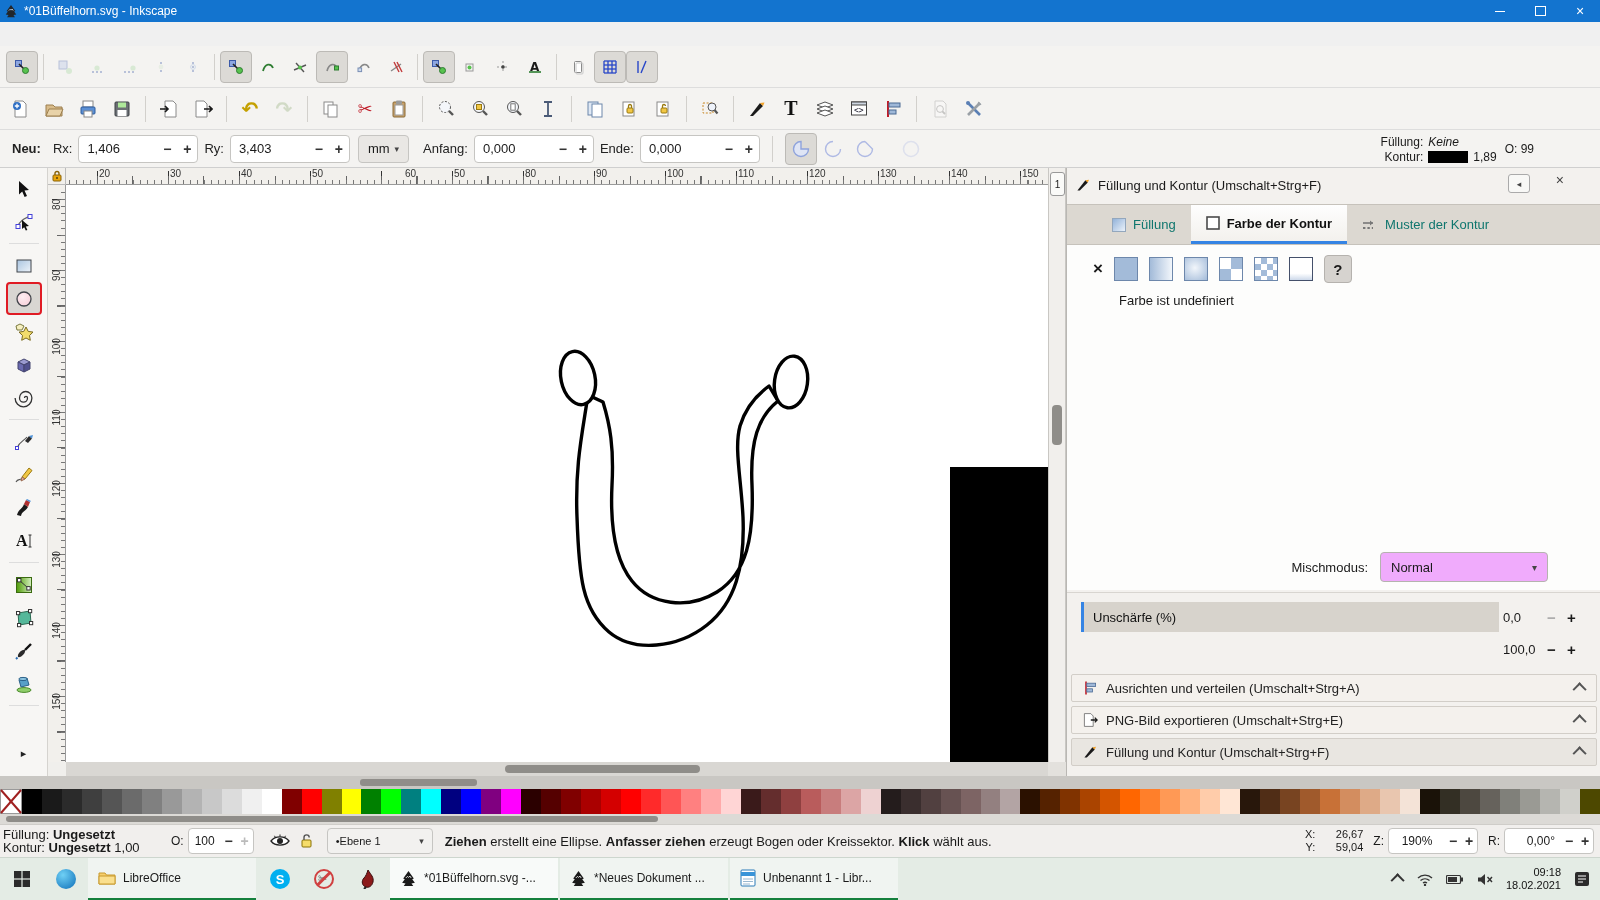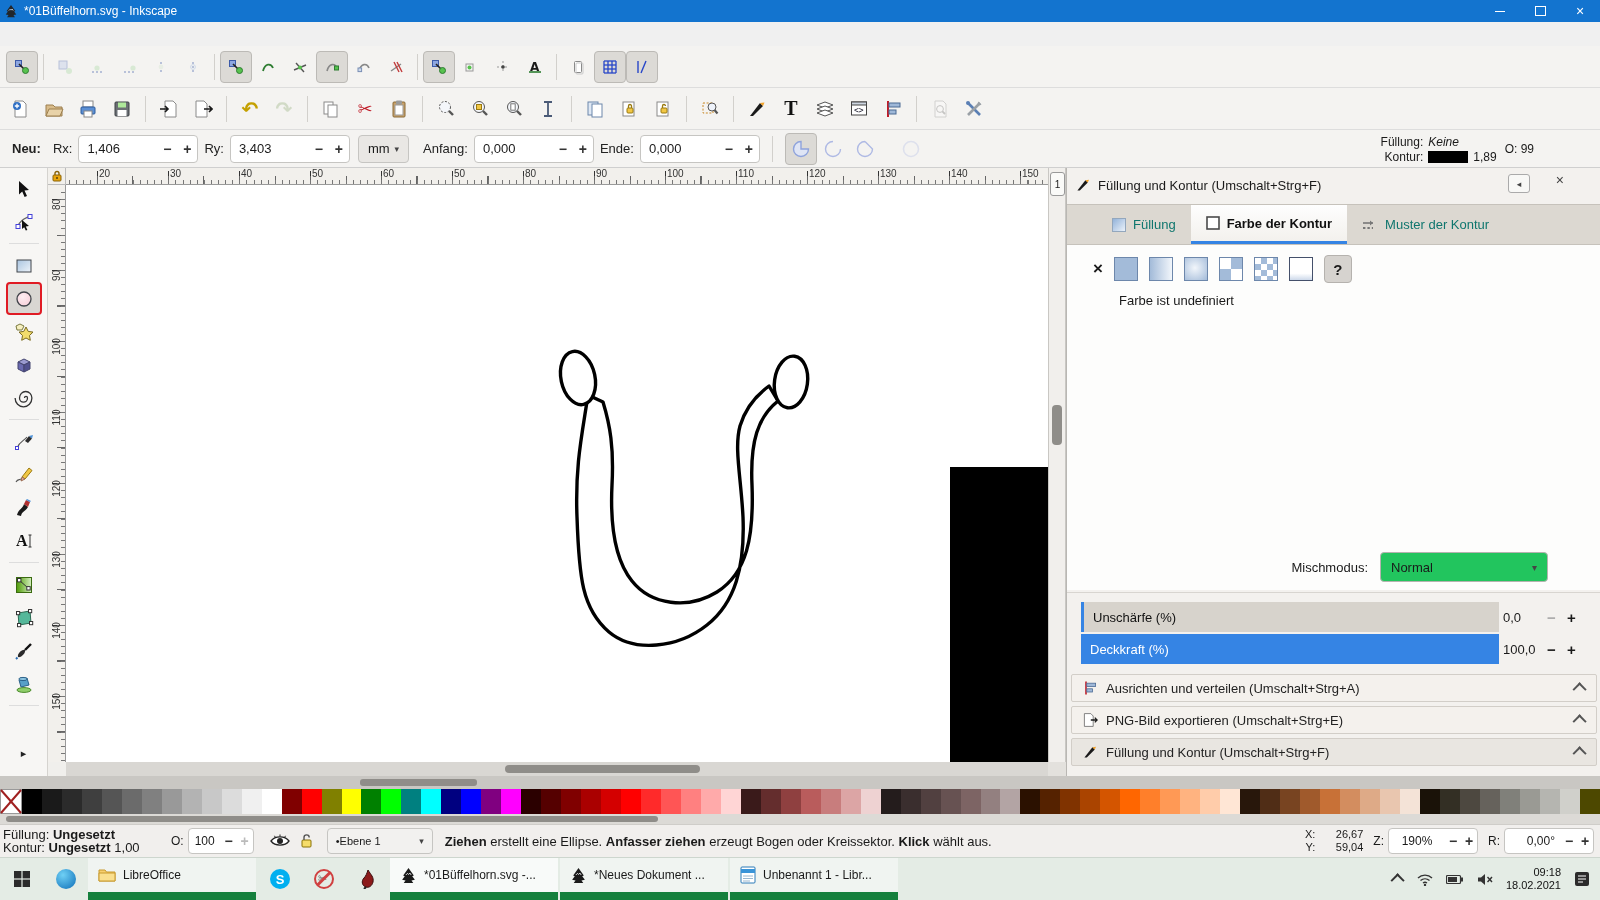--- a/index.html
+++ b/index.html
@@ -95,21 +95,21 @@
   .dtab{display:flex;align-items:center;gap:7px;padding:0 15px;color:#0f766e;font-size:13px;}
   .dtab.first{margin-left:30px;}
   .dtab.active{background:linear-gradient(#fefefe,#f3f1ed);border-bottom:3px solid #3584e4;color:#111;font-weight:700;box-sizing:border-box;}
   #dock-content{position:absolute;left:0;top:77px;width:100%;height:345px;background:#fdfdfc;}
   #fillrow{position:absolute;left:26px;top:10px;display:flex;align-items:center;gap:11px;}
   .paintbtn{width:24px;height:24px;box-sizing:border-box;}
   #qbtn{width:28px;height:28px;border-radius:4px;background:#d6d3cf;border:1px solid #b5b2ae;
         display:flex;align-items:center;justify-content:center;font-weight:700;font-size:15px;box-sizing:border-box;}
   #paint-status{position:absolute;left:14px;top:48px;font-weight:400;font-size:13px;padding-left:38px;}
   #blendrow{position:absolute;left:0;top:307px;width:100%;display:flex;align-items:center;justify-content:flex-end;}
-  #blend-dd{width:168px;height:30px;background:#22c55e;border:1px solid #b5b3af;border-radius:4px;margin:0 52px 0 12px;
+  #blend-dd{width:168px;height:30px;background:#f0abfc;border:1px solid #b5b3af;border-radius:4px;margin:0 52px 0 12px;
             display:flex;align-items:center;justify-content:space-between;padding:0 10px;box-sizing:border-box;}
   #dock-divider{position:absolute;left:0;top:424px;width:100%;border-top:1px solid #d8d5d0;}
   .sliderrow{position:absolute;left:8px;width:100%;height:30px;}
   .sliderbar{position:absolute;left:6px;top:0;width:418px;height:30px;display:flex;align-items:center;padding-left:9px;box-sizing:border-box;font-size:13px;}
   .sliderbar.blur{background:#d7d3cc;border-left:3px solid #3584e4;color:#111;}
   .sliderbar.opa{background:#3584e4;color:#fff;}
   .sliderval{position:absolute;left:428px;top:0;height:30px;display:flex;align-items:center;font-size:13px;}
   .srow-sg{position:absolute;top:0;height:30px;display:flex;align-items:center;font-weight:700;font-size:15px;}
   .panelbar{position:absolute;left:4px;width:526px;height:28px;background:#f4f1ed;border:1px solid #d2cec8;border-radius:2px;
             display:flex;align-items:center;gap:8px;padding:0 10px;box-sizing:border-box;font-size:13px;color:#222;}
@@ -134,21 +134,21 @@
   .minispin .val{padding:0 6px;}
   .msg{font-size:13px;white-space:pre;overflow:hidden;}
   #coords{font-size:11px;line-height:13px;text-align:right;margin-left:auto;display:grid;grid-template-columns:auto 44px;column-gap:4px;}
   .dim-label{font-size:12px;margin:0 4px 0 10px;}
 
   
   #taskbar{position:absolute;left:0;top:857px;width:1600px;height:43px;background:#e4ece5;border-top:1px solid #cdd6ce;
            display:flex;align-items:stretch;box-sizing:border-box;}
   .tb-icon{width:44px;display:flex;align-items:center;justify-content:center;flex:none;}
   .tb-win{display:flex;align-items:center;gap:7px;padding:0 10px;width:168px;box-sizing:border-box;flex:none;
-          background:rgba(255,255,255,.45);border-bottom:8px solid #15803d;margin-right:2px;font-size:12px;}
+          background:rgba(255,255,255,.45);border-bottom:2px solid #15803d;margin-right:2px;font-size:12px;}
   .tb-win.active{background:rgba(255,255,255,.75);}
   .tb-win span{white-space:nowrap;overflow:hidden;}
   #tray{margin-left:auto;display:flex;align-items:center;gap:13px;padding-right:10px;}
   #tray .chev{width:8px;height:8px;border-left:2px solid #333;border-top:2px solid #333;transform:rotate(45deg) translateY(2px);}
   #clock{font-size:11px;line-height:13px;text-align:right;color:#111;}
 
   .circle-icon{border-radius:50%;}
 </style>
 </head>
 <body>
@@ -685,21 +685,21 @@
           <rect x="2" y="5" width="8" height="6" rx="1" fill="#e8a50c" stroke="#8a6206"></rect>
           <path d="M4 5 v-1.5 a2 2 0 0 1 4 0 V5" fill="none" stroke="#8a6206" stroke-width="1.4"></path>
           <circle cx="6" cy="8" r="1" fill="#5a4004"></circle>
         </svg>
     </div>
     <div id="hruler">
         <span style="left: 33px;">20</span>
         <span style="left: 104px;">30</span>
         <span style="left: 175px;">40</span>
         <span style="left: 246px;">50</span>
-        <span style="left: 317px;">60</span>
+        <span style="left: 317px; padding-left: 22px;">60</span>
         <span style="left: 388px;">50</span>
         <span style="left: 459px;">80</span>
         <span style="left: 530px;">90</span>
         <span style="left: 601px;">100</span>
         <span style="left: 672px;">110</span>
         <span style="left: 743px;">120</span>
         <span style="left: 814px;">130</span>
         <span style="left: 885px;">140</span>
         <span style="left: 956px;">150</span>
       </div>
@@ -805,23 +805,20 @@
 
       <div class="sliderrow" style="top:434px;">
         <div class="sliderbar blur">
             <span>Unschärfe (%)</span>
           </div>
         <span class="sliderval">0,0</span>
         <span class="srow-sg" style="left:472px;color:#aaa;">−</span>
         <span class="srow-sg" style="left:492px;">+</span>
       </div>
       <div class="sliderrow" style="top:466px;">
-        <div class="sliderbar opa">
-            <span>Deckkraft (%)</span>
-          </div>
         <span class="sliderval">100,0</span>
         <span class="srow-sg" style="left:472px;">−</span>
         <span class="srow-sg" style="left:492px;">+</span>
       </div>
 
       <div class="panelbar" style="top:538px;">
         <span>
             <svg width="16" height="16" viewBox="0 0 20 20">
               <path d="M3 2 h8 l3 3 v13 h-11 z" fill="#fff" stroke="#666"></path>
               <path d="M11 10 h8 M16 7 l3 3 -3 3" stroke="#1a1a1a" stroke-width="1.6" fill="none"></path>

